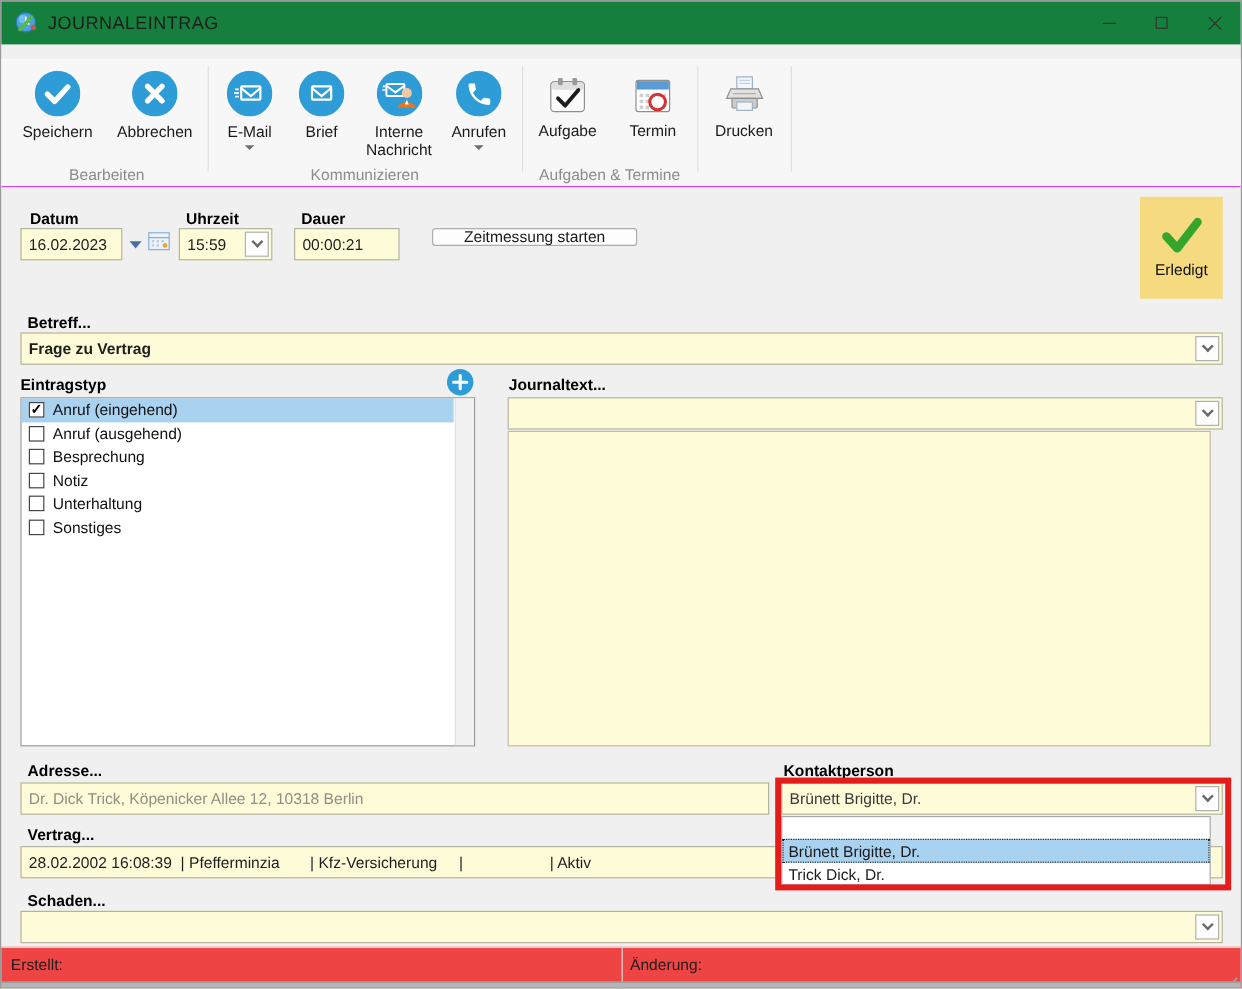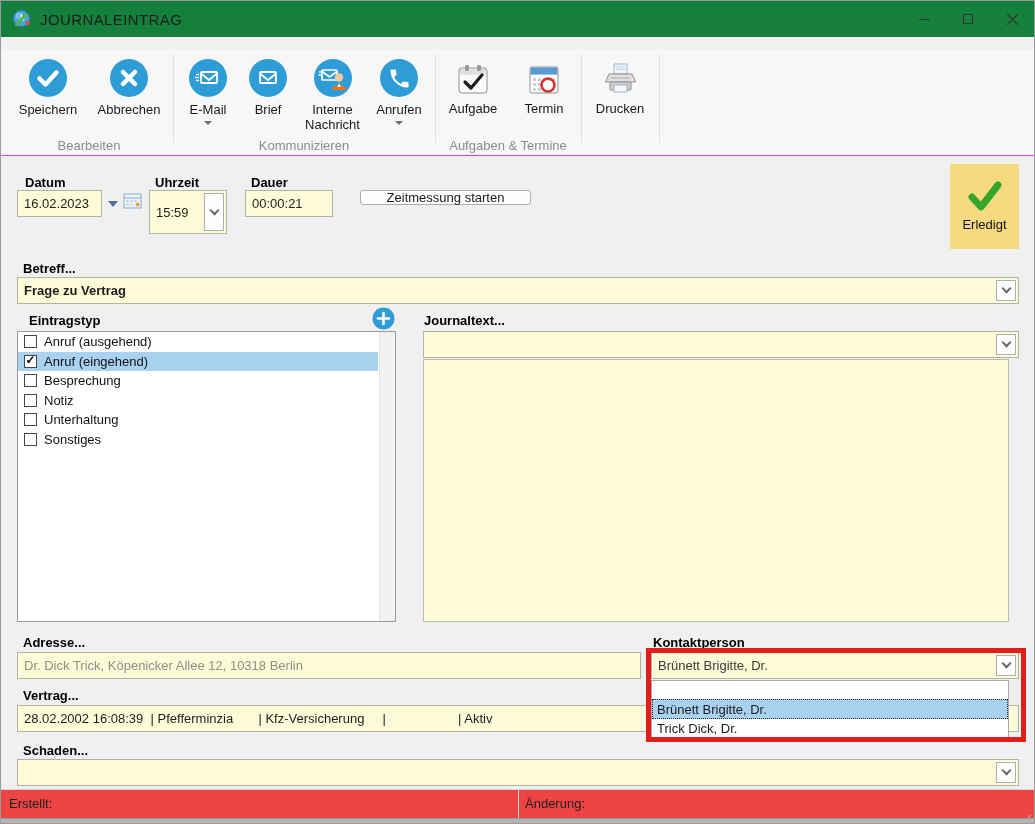--- a/index.html
+++ b/index.html
@@ -241,21 +241,21 @@
       <rect x="3.5" y="8" width="2" height="2"></rect>
         <rect x="7.5" y="8" width="2" height="2"></rect>
         <rect x="11.5" y="8" width="2" height="2"></rect>
       <rect x="3.5" y="11.5" width="2" height="2"></rect>
         <rect x="7.5" y="11.5" width="2" height="2"></rect>
     </g>
     <circle cx="14.5" cy="12.5" r="2" fill="#e8a33d"></circle>
   </svg>
 
   <div class="lbl" style="left:154px;top:174px;">Uhrzeit</div>
-  <div class="field" style="left:148px;top:189px;width:78px;height:44px;">
+  <div class="field" style="left:148px;top:189px;width:78px;height:27px;">
     <span>15:59</span>
     <span class="combo-btn">
         <span class="chev"></span>
       </span>
   </div>
 
   <div class="lbl" style="left:250px;top:174px;">Dauer</div>
   <div class="field" style="left:244px;top:189px;width:88px;height:27px;">
     <span>00:00:21</span>
   </div>
@@ -272,35 +272,35 @@
   </div>
 
   <div class="lbl" style="left:22px;top:260px;">Betreff...</div>
   <div class="field" style="left:16px;top:276px;width:1002px;height:27px;font-weight:bold;">
     <span>Frage zu Vertrag</span>
     <span class="combo-btn">
         <span class="chev"></span>
       </span>
   </div>
 
-  <div class="lbl" style="left:28px;top:312px;">Eintragstyp</div>
+  <div class="lbl" style="left:16px;top:312px;">Eintragstyp</div>
   <svg class="plusbtn" viewBox="0 0 23 23">
     <circle cx="11.5" cy="11.5" r="11" fill="#2e9cd6"></circle>
     <path d="M11.5 6 v11 M6 11.5 h11" stroke="#fff" stroke-width="2.6" stroke-linecap="round"></path>
   </svg>
 
   <div class="listbox">
     <div class="list-inner">
-      <div class="lrow">
-        <span class="cb"></span>
-        <span>Anruf (ausgehend)</span>
-      </div>
       <div class="lrow selected">
         <span class="cb checked"></span>
         <span>Anruf (eingehend)</span>
+      </div>
+      <div class="lrow">
+        <span class="cb"></span>
+        <span>Anruf (ausgehend)</span>
       </div>
       <div class="lrow">
         <span class="cb"></span>
         <span>Besprechung</span>
       </div>
       <div class="lrow">
         <span class="cb"></span>
         <span>Notiz</span>
       </div>
       <div class="lrow">

